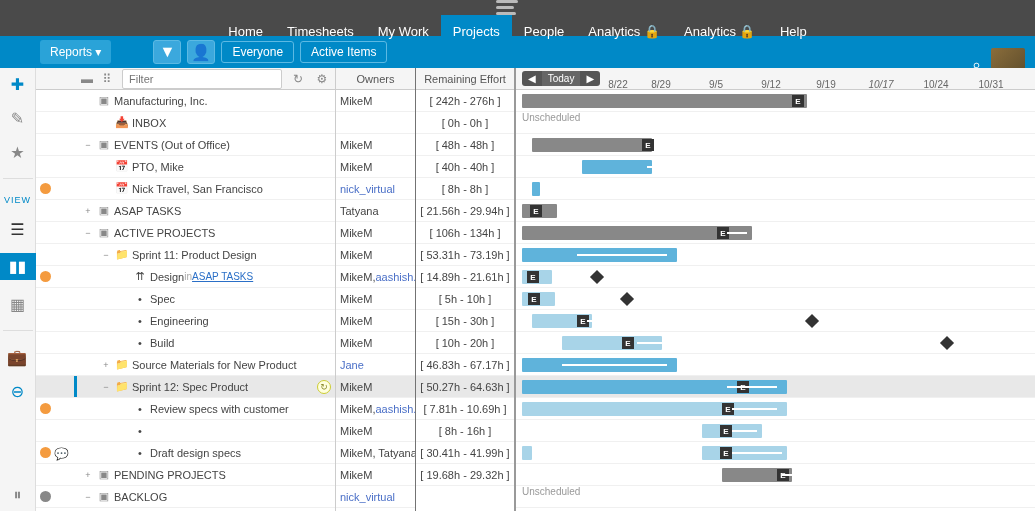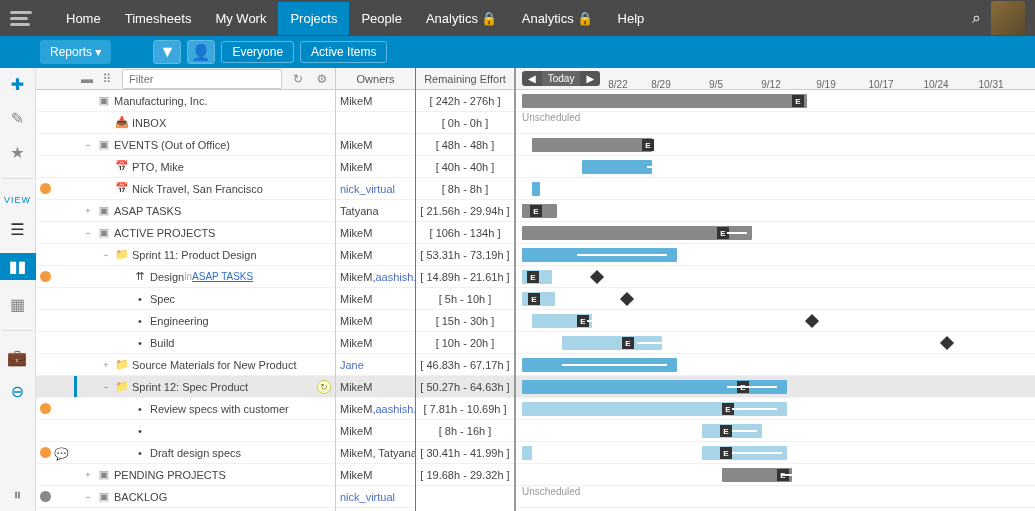--- a/index.html
+++ b/index.html
@@ -1,18 +1,18 @@
 <!DOCTYPE html>
 <html><head>
 <meta charset="utf-8">
 <style>
 * { box-sizing: border-box; margin: 0; padding: 0; font-family: Arial, sans-serif; }
 body { width: 1035px; height: 511px; overflow: hidden; background: #fff; }
 
-.topnav { height: 36px; background: #4a4a4a; display: flex; align-items: center; padding: 0 10px; }
+.topnav { height: 36px; background: #4a4a4a; display: flex; align-items: center; padding: 0 10px; flex-direction: column; }
 .logo { width: 24px; height: 24px; margin-right: 20px; display: flex; flex-direction: column; justify-content: center; gap: 3px; }
 .logo span { height: 3px; background: #bbb; border-radius: 2px; }
 .logo span:nth-child(1){width:22px}.logo span:nth-child(2){width:18px}.logo span:nth-child(3){width:20px}
 .nav-item { color: #fff; font-size: 13px; padding: 9px 12px; cursor: pointer; }
 .nav-item.active { background: #0089c7; }
 .topnav-right { margin-left: auto; display: flex; align-items: center; gap: 10px; }
 .search { color: #fff; font-size: 16px; }
 .avatar { width: 34px; height: 34px; background: linear-gradient(135deg,#8a6d3b,#5a4a2a); border-radius: 2px; }
 
 .subnav { height: 32px; background: #0089c7; display: flex; align-items: center; padding: 0 40px; gap: 6px; }
@@ -360,21 +360,21 @@
             <span>◀</span>
             <span class="today-btn">Today</span>
             <span>▶</span>
           </div>
           <div id="date-ticks">
               <div class="date-tick" style="left: 102px;">8/22</div>
               <div class="date-tick" style="left: 145px;">8/29</div>
               <div class="date-tick" style="left: 200px;">9/5</div>
               <div class="date-tick" style="left: 255px;">9/12</div>
               <div class="date-tick" style="left: 310px;">9/19</div>
-              <div class="date-tick" style="left: 365px;">10/17</div>
+              <div class="date-tick" style="left: 365px; font-style: italic;">10/17</div>
               <div class="date-tick" style="left: 420px;">10/24</div>
               <div class="date-tick" style="left: 475px;">10/31</div>
             </div>
         </div>
         <div class="gantt-rows" id="gantt-rows">
             <div class="gantt-row">
               <div class="bar bar-gray" style="left: 6px; width: 285px;">
                 <div class="e-marker" style="left: 270px;">E</div>
               </div>
             </div>

